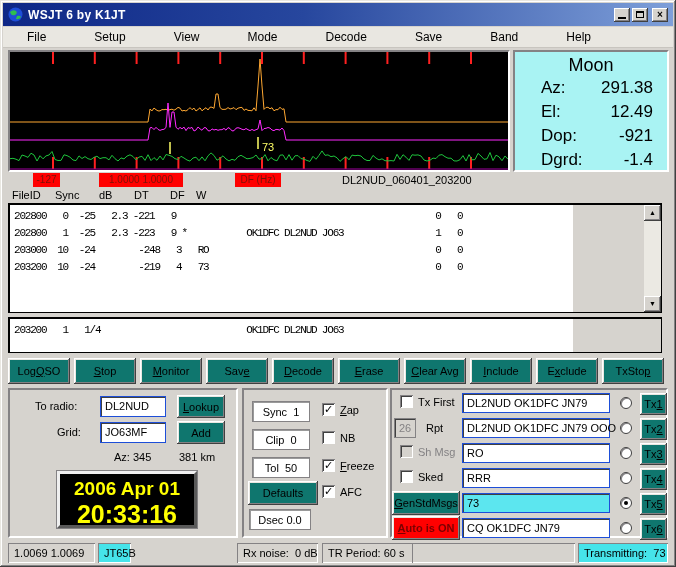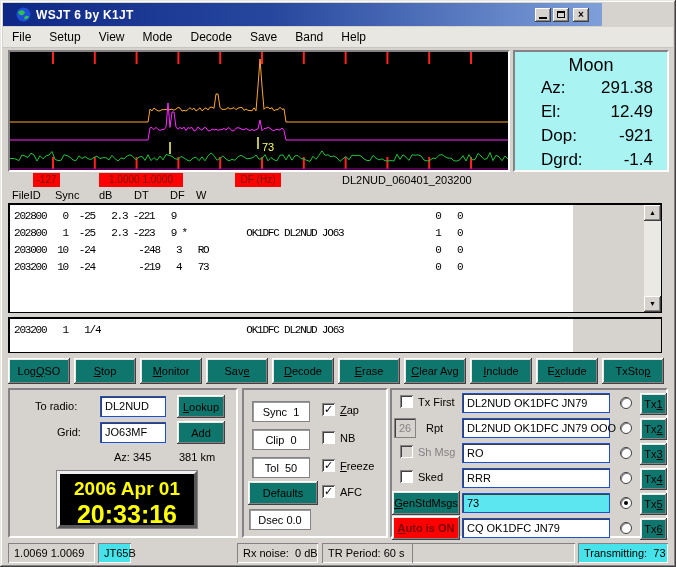--- a/index.html
+++ b/index.html
@@ -5,35 +5,35 @@
   html,body{margin:0;padding:0;background:#777;}
   *{box-sizing:border-box;}
   #win{
     position:relative;width:676px;height:567px;background:#D6D3CE;
     font-family:"Liberation Sans",sans-serif;font-size:11px;color:#000;
     box-shadow:inset -1px -1px 0 #404040, inset 1px 1px 0 #E9E7E1,
                inset -2px -2px 0 #848284, inset 2px 2px 0 #fff;
     overflow:hidden;
   }
   
-  #titlebar{position:absolute;left:3px;top:3px;width:599px;height:23px;
+  #titlebar{position:absolute;left:3px;top:3px;width:670px;height:23px;
     background:linear-gradient(90deg,#0E2786 0%,#27479E 45%,#7E9FD9 100%);
-    display:flex;align-items:center;padding:0 13px;color:#fff;}
+    display:flex;align-items:center;padding:0 5px;color:#fff;}
   #titlebar .title{font-weight:bold;font-size:12px;margin-left:5px;letter-spacing:.3px;}
   .winbtn{width:16px;height:14px;background:#D6D3CE;margin-left:2px;
     display:flex;align-items:center;justify-content:center;color:#000;
     box-shadow:inset -1px -1px 0 #404040, inset 1px 1px 0 #fff, inset -2px -2px 0 #848284;
     font-size:10px;font-weight:bold;line-height:10px;}
   #btn-close{margin-left:4px;}
   .minglyph{display:block;width:8px;height:2px;background:#000;margin-top:7px;}
   .maxglyph{display:block;width:8px;height:7px;border:1px solid #000;border-top-width:2px;}
   
   #menubar{position:absolute;left:3px;top:27px;width:670px;height:21px;background:#E9E7E1;
     display:flex;align-items:center;border-bottom:1px solid #c8c5bf;}
-  .menuitem{padding:3px 9px;font-size:12px;}
+  .menuitem{padding:3px 24px;font-size:12px;}
   
   #graph{position:absolute;left:8px;top:50px;width:502px;height:122px;background:#000;
     border:2px solid;border-color:#848284 #fff #fff #848284;}
   
   #moon{position:absolute;left:513px;top:50px;width:156px;height:122px;background:#A9F3F3;
     border:2px solid;border-color:#848284 #fff #fff #848284;font-size:17px;}
   #moon .mtitle{position:absolute;top:3px;left:0;width:100%;text-align:center;font-size:18px;}
   .moonrow{position:absolute;left:26px;right:14px;height:24px;}
   .moonrow .ml{position:absolute;left:0;}
   .moonrow .mv{position:absolute;right:0;}

